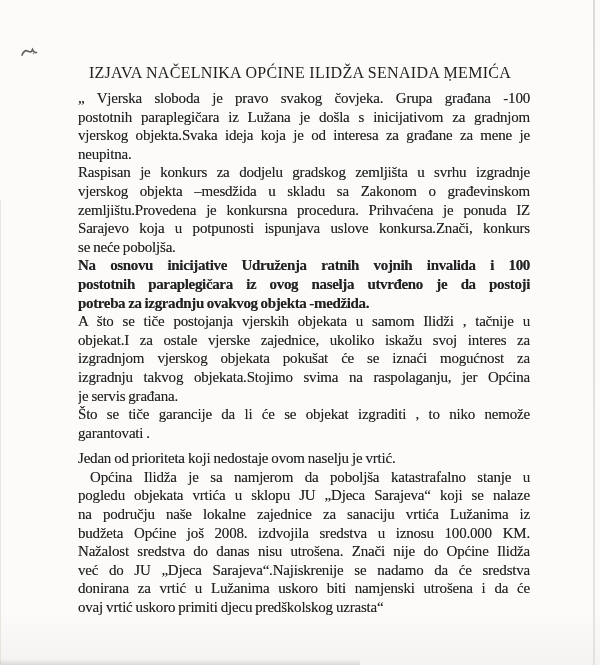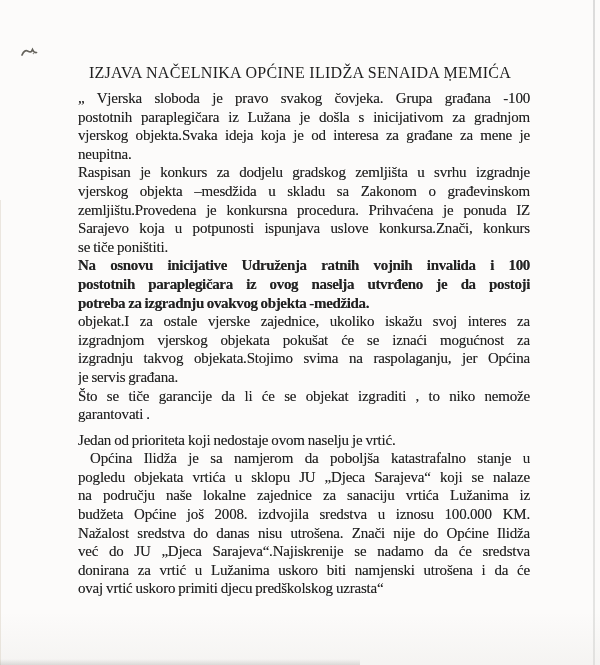--- a/index.html
+++ b/index.html
@@ -69,28 +69,29 @@
         <div class="line">„ Vjerska sloboda je  pravo svakog  čovjeka. Grupa građana -100</div>
         <div class="line">postotnih paraplegičara iz Lužana je došla s inicijativom  za gradnjom</div>
         <div class="line">vjerskog objekta.Svaka ideja koja je od interesa za građane za mene je</div>
         <div class="line final">neupitna.</div>
       </div>
       <div class="para">
         <div class="line">Raspisan je konkurs  za dodjelu  gradskog zemljišta u svrhu izgradnje</div>
         <div class="line">vjerskog objekta –mesdžida u skladu sa Zakonom o  građevinskom</div>
         <div class="line">zemljištu.Provedena je konkursna procedura. Prihvaćena je ponuda IZ</div>
         <div class="line">Sarajevo  koja u potpunosti  ispunjava uslove konkursa.Znači, konkurs</div>
-        <div class="line final">se tiče poništiti.</div>
+        <div class="line final">se neće poboljša.</div>
       </div>
       <div class="para bold">
         <div class="line">Na osnovu inicijative Udruženja ratnih vojnih invalida  i 100</div>
         <div class="line">postotnih paraplegičara  iz ovog naselja  utvrđeno je da postoji</div>
         <div class="line final">potreba za izgradnju ovakvog objekta  -medžida.</div>
       </div>
       <div class="para">
+        <div class="line">A što  se tiče postojanja vjerskih objekata  u samom Ilidži , tačnije u</div>
         <div class="line">objekat.I za ostale vjerske zajednice, ukoliko  iskažu svoj interes za</div>
         <div class="line">izgradnjom vjerskog objekata  pokušat će se iznaći mogućnost za</div>
         <div class="line">izgradnju takvog objekata.Stojimo svima na raspolaganju, jer Općina</div>
         <div class="line final">je servis građana.</div>
       </div>
       <div class="para">
         <div class="line">Što se tiče garancije da li će se objekat izgraditi , to niko nemože</div>
         <div class="line final">garantovati .</div>
       </div>
       <div class="para space-before">

